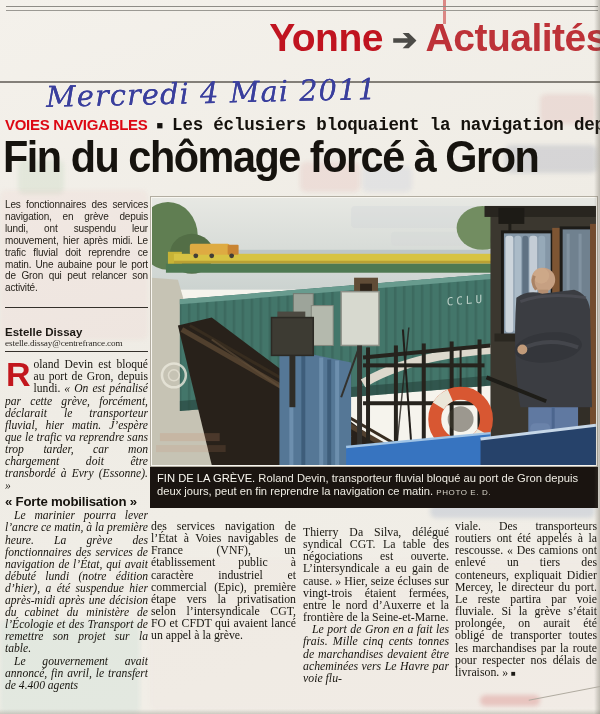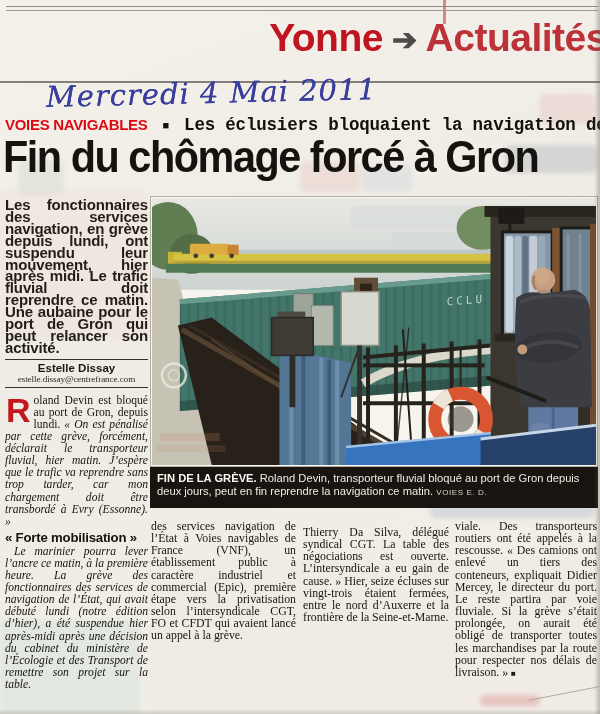--- a/index.html
+++ b/index.html
@@ -13,56 +13,56 @@
     border-top:1px solid #8e8c86;border-bottom:1px solid #9b9993;}
   .rule-mid{position:absolute;top:81px;left:0;right:0;height:2px;background:#5d5a53;opacity:.75;}
   .masthead{position:absolute;top:16px;right:-7px;display:flex;align-items:center;gap:9px;
     font-family:"Liberation Sans",sans-serif;font-weight:700;font-size:39px;letter-spacing:-.5px;white-space:nowrap;}
   .masthead .sec{color:#c01420;}
   .masthead .arrow{color:#4c4b47;font-size:30px;transform:translateY(1px);}
   .masthead .sub{color:#bd3238;}
   .handwriting{position:absolute;top:76px;left:46px;
     font-family:"DejaVu Serif",serif;font-style:italic;font-size:29px;color:#3a3f9d;
     transform:rotate(-1.4deg);letter-spacing:1px;white-space:nowrap;text-shadow:0 0 .4px #3a3f9d;}
-  .kicker{position:absolute;top:115px;left:5px;right:0;display:flex;align-items:baseline;gap:15px;white-space:nowrap;}
+  .kicker{position:absolute;top:115px;left:5px;right:0;display:flex;align-items:baseline;gap:9px;white-space:nowrap;}
   .kicker .klabel{font-family:"Liberation Sans",sans-serif;font-weight:700;font-size:15px;
     letter-spacing:-.3px;color:#dd0813;}
   .kicker .ksep{font-size:11px;color:#14120e;transform:translateY(-1px);}
   .kicker .ksub{font-family:Liberation Mono, monospace;font-weight:700;font-size:17.5px;color:#14110c;letter-spacing:-.2px;}
   .headline{position:absolute;top:133px;left:3px;margin:0;width:660px;
     font-family:"Liberation Sans",sans-serif;font-weight:700;font-size:45px;line-height:47px;
     letter-spacing:-1.6px;color:#16130e;transform:scaleX(.92);transform-origin:left top;white-space:nowrap;}
   
   .col{position:absolute;text-align:justify;overflow:hidden;}
   .col p{margin:0;}
   .col1{left:5px;top:199px;width:143px;height:512px;}
-  .lead{font-family:"Liberation Sans",sans-serif;font-weight:700;font-size:15px;
+  .lead{font-family:"Liberation Sans",sans-serif;font-weight:400;font-size:10px;
     line-height:11.9px;letter-spacing:-.15px;color:#221e17;}
-  .byline-block{margin-top:5px;border-top:1.5px solid #34302a;border-bottom:1.5px solid #34302a;
-    padding:2px 0 3px;text-align:center;font-family:"Liberation Sans",sans-serif;}
+  .byline-block{margin-top:13px;border-top:1.5px solid #34302a;border-bottom:1.5px solid #34302a;
+    padding:18px 0 3px;text-align:left;font-family:"Liberation Sans",sans-serif;}
   .byline-author{font-weight:700;font-size:11.5px;color:#1b1813;}
   .byline-email{font-size:9.2px;color:#2c2823;letter-spacing:-.1px;font-family:Liberation Serif, serif;}
   .bodytext{margin-top:7px;font-size:11.6px;line-height:12.1px;color:#17140e;}
   .dropcap{float:left;font-family:"Liberation Sans",sans-serif;font-weight:700;
     font-size:34px;line-height:28px;color:#c2171d;padding:1px 3px 0 1px;}
   .subhead{margin:4px 0 2px;text-align:left;font-family:"Liberation Sans",sans-serif;
     font-weight:700;font-size:13.2px;color:#16130e;letter-spacing:-.2px;}
   .indent{text-indent:9px;font-style:italic;}
   .col2{left:151px;top:520px;width:145px;height:192px;font-size:11.8px;line-height:12.15px;}
   .col3{left:303px;top:520px;width:146px;height:192px;font-size:11.8px;line-height:12.15px;margin-top:6px;}
   .col4{left:455px;top:520px;width:142px;height:192px;font-size:11.8px;line-height:12.15px;}
   .endmark{font-size:8px;color:#1c1a15;margin-left:3px;}
   
   .photo{position:absolute;left:150px;top:196px;width:448px;height:271px;margin:0;
     box-sizing:border-box;border:1px solid #b2ada1;background:#f8f6f0;padding:1px;}
   .photo svg{display:block;width:100%;height:100%;}
   .caption{position:absolute;left:150px;top:467px;width:448px;height:41px;box-sizing:border-box;
     background:#1a1410;color:#efece3;padding:5px 7px 4px;
     font-family:"Liberation Sans",sans-serif;font-size:11.2px;line-height:13.4px;}
-  .caption b{font-weight:700;color:#fbf9f2;}
+  .caption b{font-weight:400;color:#fbf9f2;}
   .caption .credit{font-size:8px;letter-spacing:.6px;color:#d8d4c9;}
   
   .blob{position:absolute;border-radius:6px;filter:blur(2px);pointer-events:none;}
   .edge-right{position:absolute;top:0;right:0;width:6px;height:100%;
     background:linear-gradient(to right,rgba(0,0,0,0),rgba(90,85,72,.35));}
   .edge-bottom{position:absolute;left:0;bottom:0;width:100%;height:5px;
     background:linear-gradient(to top,rgba(110,105,92,.28),rgba(0,0,0,0));}
   .red-tick{position:absolute;left:443px;top:0;width:3px;height:24px;background:#cf4342;opacity:.6;filter:blur(.5px);}
   .crease{position:absolute;left:528px;top:692px;width:82px;height:1px;background:#b0aba0;transform:rotate(-11deg);}
 </style>
@@ -106,20 +106,21 @@
   <div class="col col1">
     <p class="lead">Les fonctionnaires des services navigation, en grève depuis lundi, ont suspendu leur mouvement, hier après midi. Le trafic fluvial doit reprendre ce matin. Une aubaine pour le port de Gron qui peut relancer son activité.</p>
     <div class="byline-block">
       <div class="byline-author">Estelle Dissay</div>
       <div class="byline-email">estelle.dissay@centrefrance.com</div>
     </div>
     <div class="bodytext">
       <p><span class="dropcap">R</span><span>oland Devin est bloqué au port de Gron, depuis lundi. </span><em>« On est pénalisé par cette grève, forcément, déclarait le transporteur fluvial, hier matin. J’espère que le trafic va reprendre sans trop tarder, car mon chargement doit être transbordé à Evry (Essonne). »</em></p>
       <h3 class="subhead">« Forte mobilisation »</h3>
       <p class="indent">Le marinier pourra lever l’ancre ce matin, à la première heure. La grève des fonctionnaires des services de navigation de l’État, qui avait débuté lundi (notre édition d’hier), a été suspendue hier après-midi après une décision du cabinet du ministère de l’Écologie et des Transport de remettre son projet sur la table.</p>
+      <p class="indent">Le gouvernement avait annoncé, fin avril, le transfert de 4.400 agents</p>
     </div>
   </div>
 
   <figure class="photo">
     <svg viewBox="0 0 446 268" preserveAspectRatio="none">
       <defs>
         <linearGradient id="skyg" x1="0" y1="0" x2="0" y2="1">
           <stop offset="0" stop-color="#e8e9e5"></stop>
             <stop offset="1" stop-color="#ccd3d1"></stop>
         </linearGradient>
@@ -267,28 +268,29 @@
       </g>
       <rect x="8" y="236" width="60" height="8" fill="#c88866" opacity=".22"></rect>
       <rect x="4" y="248" width="70" height="7" fill="#c88866" opacity=".16"></rect>
       <rect x="0" y="0" width="446" height="268" fill="#d8d2c4" opacity=".05"></rect>
     </svg>
   </figure>
 
   <div class="caption">
     <b>FIN DE LA GRÈVE.</b>
     <span>Roland Devin, transporteur fluvial bloqué au port de Gron depuis deux jours, peut en fin reprendre la navigation ce matin.</span>
-    <span class="credit">VOIES E. D.</span>
+    <span class="credit">PHOTO E. D.</span>
   </div>
 
   <div class="col col2">
     <p>des services navigation de l’État à Voies navigables de France (VNF), un établissement public à caractère industriel et commercial (Epic), première étape vers la privatisation selon l’intersyndicale CGT, FO et CFDT qui avaient lancé un appel à la grève.</p>
   </div>
   <div class="col col3">
     <p>Thierry Da Silva, délégué syndical CGT. La table des négociations est ouverte. L’intersyndicale a eu gain de cause. » Hier, seize écluses sur vingt-trois étaient fermées, entre le nord d’Auxerre et la frontière de la Seine-et-Marne.</p>
+    <p class="indent">Le port de Gron en a fait les frais. Mille cinq cents tonnes de marchandises devaient être acheminées vers Le Havre par voie flu-</p>
   </div>
   <div class="col col4">
     <p><span>viale. Des transporteurs routiers ont été appelés à la rescousse. « Des camions ont enlevé un tiers des conteneurs, expliquait Didier Mercey, le directeur du port. Le reste partira par voie fluviale. Si la grève s’était prolongée, on aurait été obligé de transporter toutes les marchandises par la route pour respecter nos délais de livraison. »</span><span class="endmark">■</span></p>
   </div>
 
   <div class="edge-right"></div>
   <div class="edge-bottom"></div>
   <div class="crease"></div>
 </div>
 

